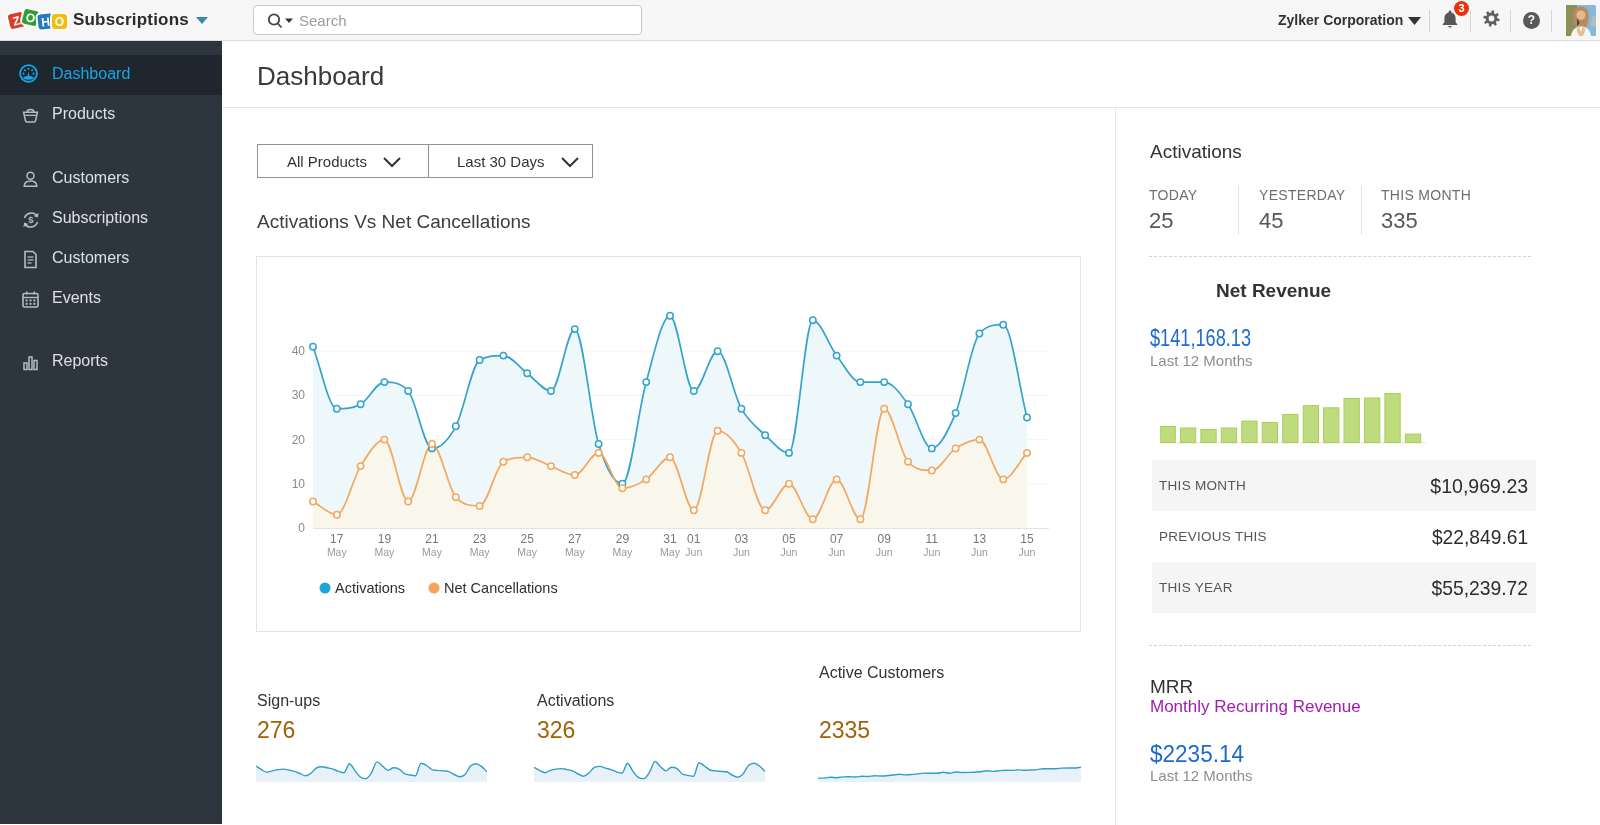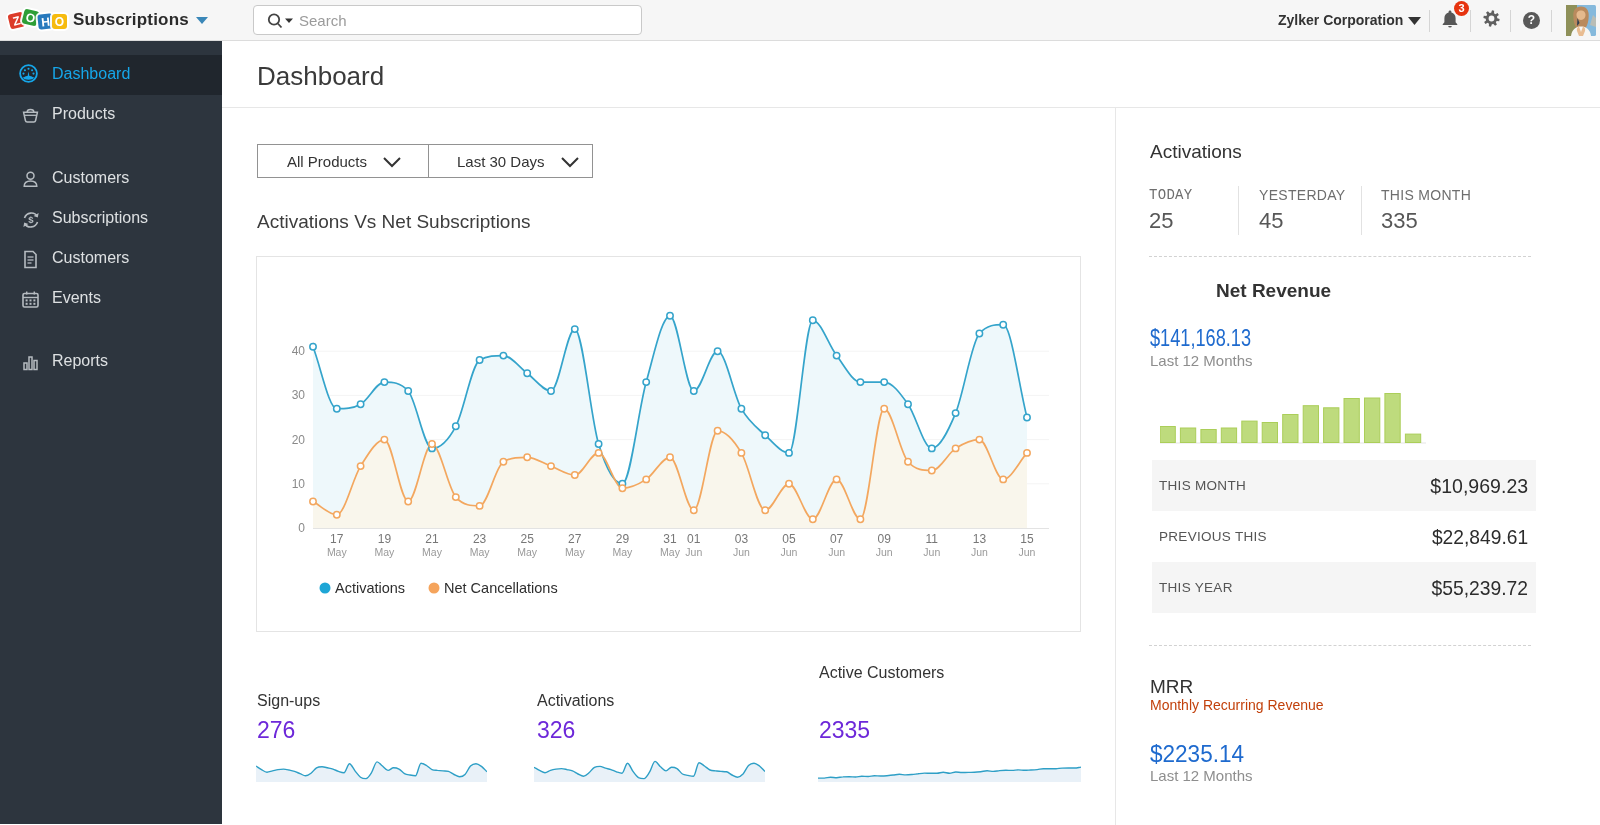--- a/index.html
+++ b/index.html
@@ -36,21 +36,21 @@
 
 #charttitle { position:absolute; left:257px; top:211px; font-size:19px; color:#3d3d3d; }
 #chartbox { position:absolute; left:256px; top:256px; width:825px; height:376px; border:1px solid #e4e4e4; }
 .yl { font-size:12px; fill:#8a8a8a; text-anchor:end; }
 .xd { font-size:12px; fill:#777; text-anchor:middle; }
 .xm { font-size:10.5px; fill:#999; text-anchor:middle; }
 .gl { stroke:#f4f4f4; stroke-width:1; }
 .leg { font-size:14.5px; fill:#2e2e2e; }
 
 .stat-l { position:absolute; font-size:16px; color:#333; }
-.stat-v { position:absolute; font-size:23px; color:#6d28d9; }
+.stat-v { position:absolute; font-size:23px; color:#a16207; }
 
 #vline { position:absolute; left:1115px; top:108px; width:1px; height:717px; background:#e7e7e7; }
 .ph-h { position:absolute; font-size:19px; color:#333; }
 .sm-l { position:absolute; font-size:14px; color:#6e6e6e; letter-spacing:0.3px; }
 .sm-v { position:absolute; font-size:22px; color:#575757; }
 .vsep { position:absolute; width:1px; height:49px; background:#e2e2e2; }
 .dash { position:absolute; width:382px; border-top:1px dashed #d2d2d2; }
 .blue-v { position:absolute; color:#1e6ace; }
 .gray-s { position:absolute; color:#9a9a9a; }
 .trow { position:absolute; left:1152px; width:384px; height:51px; }
@@ -189,21 +189,21 @@
       <path d="M1,1 L9,9 L17,1" fill="none" stroke="#333" stroke-width="2"></path>
     </svg>
 </div>
 <div class="drop" style="left:428px; width:165px;">
   <span class="t" style="left:28px;">Last 30 Days</span>
   <svg style="left:132px;" width="18" height="11" viewBox="0 0 18 11">
       <path d="M1,1 L9,9 L17,1" fill="none" stroke="#333" stroke-width="2"></path>
     </svg>
 </div>
 
-<div id="charttitle">Activations Vs Net Subscriptions</div>
+<div id="charttitle">Activations Vs Net Cancellations</div>
 <div id="chartbox">
 <svg id="mainchart" width="825" height="376" viewBox="0 0 825 376">
 <line x1="56.5" y1="85" x2="56.5" y2="271" stroke="#ececec" stroke-width="1"></line>
 <line x1="56" y1="226.8" x2="792" y2="226.8" class="gl"></line>
       <line x1="56" y1="182.6" x2="792" y2="182.6" class="gl"></line>
       <line x1="56" y1="138.4" x2="792" y2="138.4" class="gl"></line>
       <line x1="56" y1="94.2" x2="792" y2="94.2" class="gl"></line>
 <line x1="56" y1="271.5" x2="792" y2="271.5" stroke="#e3e3e3" stroke-width="1"></line>
 <path d="M56.0,89.8 C63.9,110.4 71.9,151.7 79.8,151.7 C87.7,151.7 95.7,151.7 103.6,147.2 C111.5,142.8 119.5,125.1 127.4,125.1 C135.3,125.1 143.3,125.1 151.2,134.0 C159.1,142.8 167.1,191.4 175.0,191.4 C182.9,191.4 190.9,184.1 198.8,169.3 C206.7,154.6 214.7,107.5 222.6,103.0 C230.5,98.6 238.5,98.6 246.4,98.6 C254.3,98.6 262.3,110.4 270.2,116.3 C278.1,122.2 286.1,134.0 294.0,134.0 C301.9,134.0 309.9,72.1 317.8,72.1 C325.7,72.1 333.7,161.2 341.6,187.0 C349.5,212.8 357.5,226.8 365.4,226.8 C373.3,226.8 381.3,153.1 389.2,125.1 C397.1,97.1 405.1,58.8 413.0,58.8 C420.9,58.8 428.9,134.0 436.8,134.0 C444.7,134.0 452.7,94.2 460.6,94.2 C468.5,94.2 476.5,137.7 484.4,151.7 C492.3,165.7 500.3,170.8 508.2,178.2 C516.1,185.5 524.1,195.9 532.0,195.9 C539.9,195.9 547.9,63.3 555.8,63.3 C563.7,63.3 571.7,88.3 579.6,98.6 C587.5,108.9 595.5,125.1 603.4,125.1 C611.3,125.1 619.3,125.1 627.2,125.1 C635.1,125.1 643.1,136.2 651.0,147.2 C658.9,158.3 666.9,191.4 674.8,191.4 C682.7,191.4 690.7,175.2 698.6,156.1 C706.5,136.9 714.5,85.4 722.4,76.5 C730.3,67.7 738.3,67.7 746.2,67.7 C754.1,67.7 762.1,129.6 770.0,160.5 L770.0,271.0 L56.0,271.0 Z" fill="#eef8fb"></path>
 <path d="M56.0,244.5 C63.9,248.9 71.9,257.7 79.8,257.7 C87.7,257.7 95.7,221.6 103.6,209.1 C111.5,196.6 119.5,182.6 127.4,182.6 C135.3,182.6 143.3,244.5 151.2,244.5 C159.1,244.5 167.1,187.0 175.0,187.0 C182.9,187.0 190.9,231.2 198.8,240.1 C206.7,248.9 214.7,248.9 222.6,248.9 C230.5,248.9 238.5,209.1 246.4,204.7 C254.3,200.3 262.3,200.3 270.2,200.3 C278.1,200.3 286.1,206.2 294.0,209.1 C301.9,212.1 309.9,218.0 317.8,218.0 C325.7,218.0 333.7,195.9 341.6,195.9 C349.5,195.9 357.5,231.2 365.4,231.2 C373.3,231.2 381.3,227.5 389.2,222.4 C397.1,217.2 405.1,200.3 413.0,200.3 C420.9,200.3 428.9,253.3 436.8,253.3 C444.7,253.3 452.7,173.8 460.6,173.8 C468.5,173.8 476.5,182.6 484.4,195.9 C492.3,209.1 500.3,253.3 508.2,253.3 C516.1,253.3 524.1,226.8 532.0,226.8 C539.9,226.8 547.9,262.2 555.8,262.2 C563.7,262.2 571.7,222.4 579.6,222.4 C587.5,222.4 595.5,262.2 603.4,262.2 C611.3,262.2 619.3,151.7 627.2,151.7 C635.1,151.7 643.1,195.9 651.0,204.7 C658.9,213.5 666.9,213.5 674.8,213.5 C682.7,213.5 690.7,196.6 698.6,191.4 C706.5,186.3 714.5,182.6 722.4,182.6 C730.3,182.6 738.3,222.4 746.2,222.4 C754.1,222.4 762.1,204.7 770.0,195.9 L770.0,271.0 L56.0,271.0 Z" fill="#f9f6ec"></path>
@@ -337,21 +337,21 @@
 <div class="stat-l" style="left:819px; top:664px;">Active Customers</div>
 <div class="stat-v" style="left:819px; top:717px;">2335</div>
 <div class="abs" style="left:818px; top:752px;"><svg width="263" height="31" viewBox="0 0 263 31">
       <path d="M0.0,26.1 C2.1,26.1 4.2,26.1 6.3,26.1 C8.3,26.1 10.4,25.2 12.5,25.2 C14.6,25.2 16.7,25.7 18.8,25.7 C20.9,25.7 23.0,24.9 25.0,24.9 C27.1,24.8 29.2,24.8 31.3,24.8 C33.4,24.8 35.5,25.0 37.6,25.0 C39.7,25.0 41.7,24.2 43.8,24.2 C45.9,24.2 48.0,24.5 50.1,24.5 C52.2,24.5 54.3,23.8 56.4,23.8 C58.4,23.8 60.5,24.0 62.6,24.0 C64.7,24.0 66.8,23.9 68.9,23.7 C71.0,23.5 73.1,23.3 75.1,23.0 C77.2,22.8 79.3,22.3 81.4,22.3 C83.5,22.3 85.6,22.9 87.7,22.9 C89.8,22.9 91.8,22.7 93.9,22.5 C96.0,22.4 98.1,22.0 100.2,21.8 C102.3,21.5 104.4,21.1 106.5,21.1 C108.5,21.1 110.6,21.3 112.7,21.3 C114.8,21.3 116.9,21.3 119.0,21.3 C121.1,21.3 123.2,20.3 125.2,20.3 C127.3,20.3 129.4,21.3 131.5,21.3 C133.6,21.3 135.7,20.0 137.8,20.0 C139.8,20.0 141.9,20.5 144.0,20.5 C146.1,20.5 148.2,20.4 150.3,20.4 C152.4,20.4 154.5,20.3 156.5,20.2 C158.6,20.1 160.7,19.9 162.8,19.7 C164.9,19.5 167.0,18.8 169.1,18.8 C171.2,18.8 173.2,19.4 175.3,19.4 C177.4,19.4 179.5,18.8 181.6,18.6 C183.7,18.4 185.8,18.3 187.9,18.3 C189.9,18.3 192.0,18.4 194.1,18.4 C196.2,18.4 198.3,17.9 200.4,17.9 C202.5,17.9 204.6,18.3 206.6,18.3 C208.7,18.3 210.8,18.1 212.9,18.0 C215.0,17.9 217.1,17.8 219.2,17.6 C221.3,17.4 223.3,16.7 225.4,16.7 C227.5,16.7 229.6,16.8 231.7,16.8 C233.8,16.8 235.9,16.8 238.0,16.7 C240.0,16.6 242.1,16.2 244.2,16.1 C246.3,16.0 248.4,16.0 250.5,16.0 C252.6,16.0 254.7,16.0 256.7,16.0 C258.8,15.9 260.9,15.4 263.0,15.1 L263.0,30 L0,30 Z" fill="#e9f1f8"></path>
       <path d="M0.0,26.1 C2.1,26.1 4.2,26.1 6.3,26.1 C8.3,26.1 10.4,25.2 12.5,25.2 C14.6,25.2 16.7,25.7 18.8,25.7 C20.9,25.7 23.0,24.9 25.0,24.9 C27.1,24.8 29.2,24.8 31.3,24.8 C33.4,24.8 35.5,25.0 37.6,25.0 C39.7,25.0 41.7,24.2 43.8,24.2 C45.9,24.2 48.0,24.5 50.1,24.5 C52.2,24.5 54.3,23.8 56.4,23.8 C58.4,23.8 60.5,24.0 62.6,24.0 C64.7,24.0 66.8,23.9 68.9,23.7 C71.0,23.5 73.1,23.3 75.1,23.0 C77.2,22.8 79.3,22.3 81.4,22.3 C83.5,22.3 85.6,22.9 87.7,22.9 C89.8,22.9 91.8,22.7 93.9,22.5 C96.0,22.4 98.1,22.0 100.2,21.8 C102.3,21.5 104.4,21.1 106.5,21.1 C108.5,21.1 110.6,21.3 112.7,21.3 C114.8,21.3 116.9,21.3 119.0,21.3 C121.1,21.3 123.2,20.3 125.2,20.3 C127.3,20.3 129.4,21.3 131.5,21.3 C133.6,21.3 135.7,20.0 137.8,20.0 C139.8,20.0 141.9,20.5 144.0,20.5 C146.1,20.5 148.2,20.4 150.3,20.4 C152.4,20.4 154.5,20.3 156.5,20.2 C158.6,20.1 160.7,19.9 162.8,19.7 C164.9,19.5 167.0,18.8 169.1,18.8 C171.2,18.8 173.2,19.4 175.3,19.4 C177.4,19.4 179.5,18.8 181.6,18.6 C183.7,18.4 185.8,18.3 187.9,18.3 C189.9,18.3 192.0,18.4 194.1,18.4 C196.2,18.4 198.3,17.9 200.4,17.9 C202.5,17.9 204.6,18.3 206.6,18.3 C208.7,18.3 210.8,18.1 212.9,18.0 C215.0,17.9 217.1,17.8 219.2,17.6 C221.3,17.4 223.3,16.7 225.4,16.7 C227.5,16.7 229.6,16.8 231.7,16.8 C233.8,16.8 235.9,16.8 238.0,16.7 C240.0,16.6 242.1,16.2 244.2,16.1 C246.3,16.0 248.4,16.0 250.5,16.0 C252.6,16.0 254.7,16.0 256.7,16.0 C258.8,15.9 260.9,15.4 263.0,15.1" fill="none" stroke="#2e9fc6" stroke-width="1.4"></path>
     </svg></div>
 
 <div id="vline"></div>
 
 <div class="ph-h" style="left:1150px; top:141px;">Activations</div>
-<div class="sm-l" style="left:1149px; top:187px;font-family:Liberation Mono, monospace;">TODAY</div>
+<div class="sm-l" style="left:1149px; top:187px;">TODAY</div>
 <div class="sm-v" style="left:1149px; top:208px;">25</div>
 <div class="vsep" style="left:1238px; top:186px;"></div>
 <div class="sm-l" style="left:1259px; top:187px;">YESTERDAY</div>
 <div class="sm-v" style="left:1259px; top:208px;">45</div>
 <div class="vsep" style="left:1361px; top:186px;"></div>
 <div class="sm-l" style="left:1381px; top:187px;">THIS MONTH</div>
 <div class="sm-v" style="left:1381px; top:208px;">335</div>
 
 <div class="dash" style="left:1149px; top:256px;"></div>
 
@@ -385,15 +385,15 @@
     <span class="v" style="transform:scaleX(0.915);">$22,849.61</span>
   </div>
 <div class="trow" style="top:562px; background:#f5f5f5;">
     <span class="k">THIS YEAR</span>
     <span class="v" style="transform:scaleX(0.92);">$55,239.72</span>
   </div>
 
 <div class="dash" style="left:1149px; top:645px;"></div>
 
 <div class="ph-h" style="left:1150px; top:676px;">MRR</div>
-<div class="gray-s" style="left:1150px; top:697px; font-size:14px; color:#c2410c;">Monthly Recurring Revenue</div>
+<div class="gray-s" style="left:1150px; top:697px; font-size:17px; color:#a21caf;">Monthly Recurring Revenue</div>
 <div class="blue-v" id="mrrv" style="left:1150px; top:741px; font-size:23px; transform-origin:left center; transform:scaleX(0.98);">$2235.14</div>
 <div class="gray-s" style="left:1150px; top:767px; font-size:15px; color:#8e8e8e;">Last 12 Months</div>
 
 </body></html>

